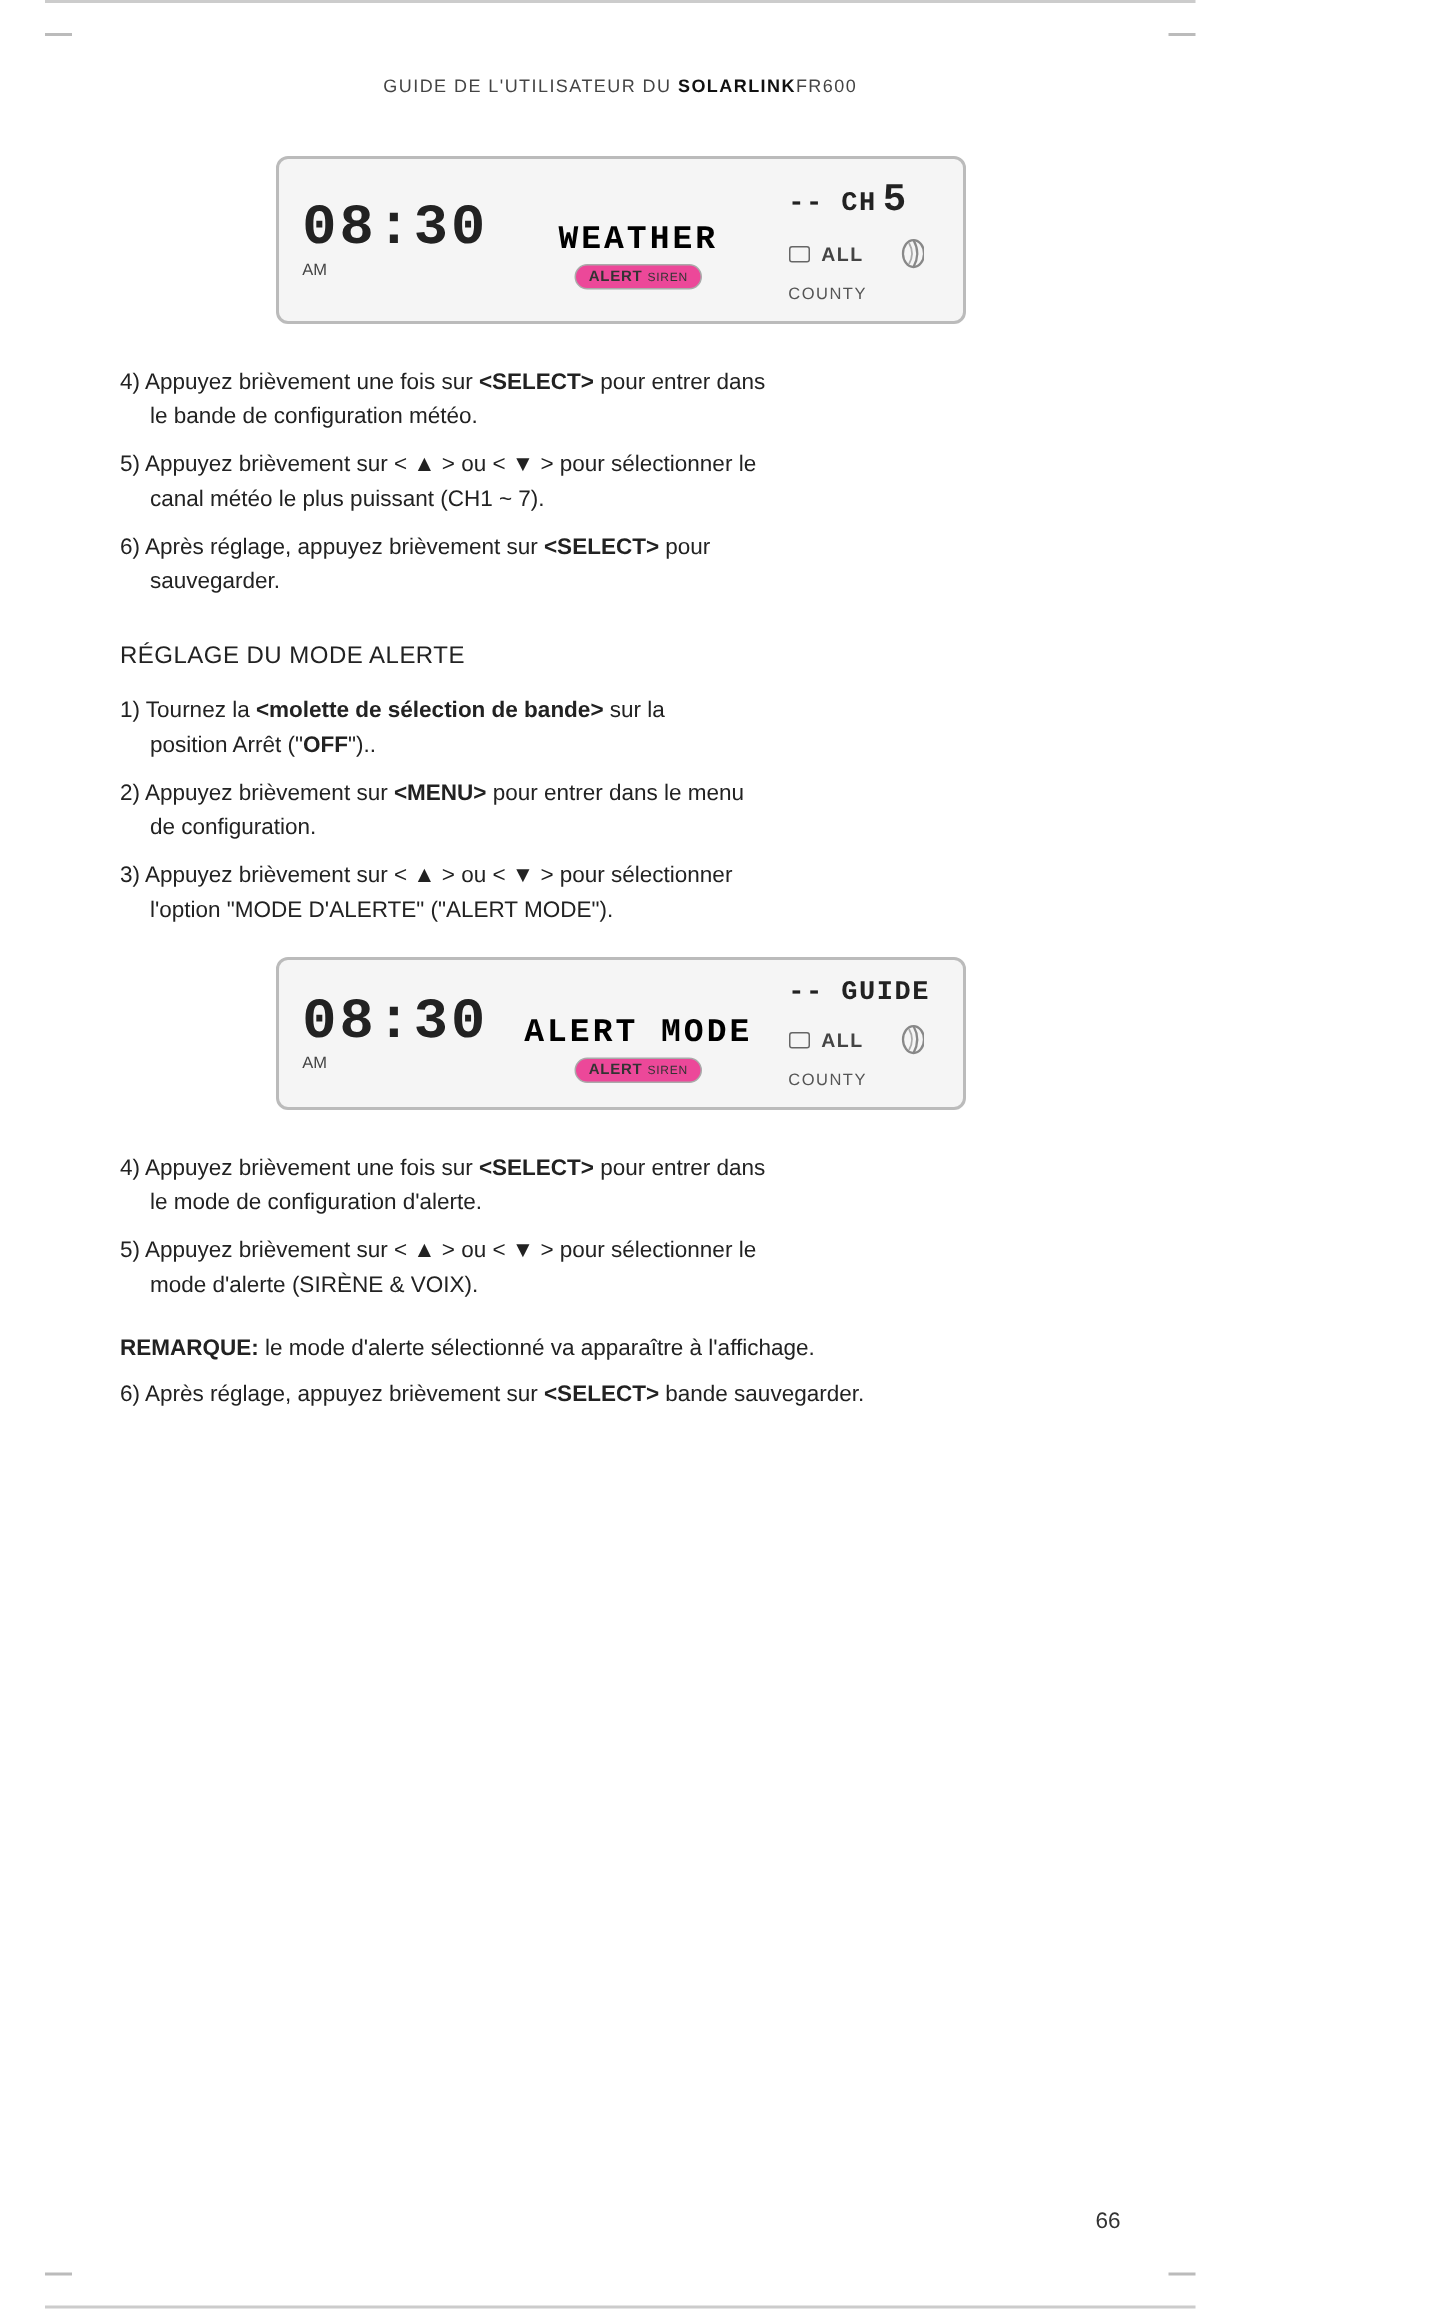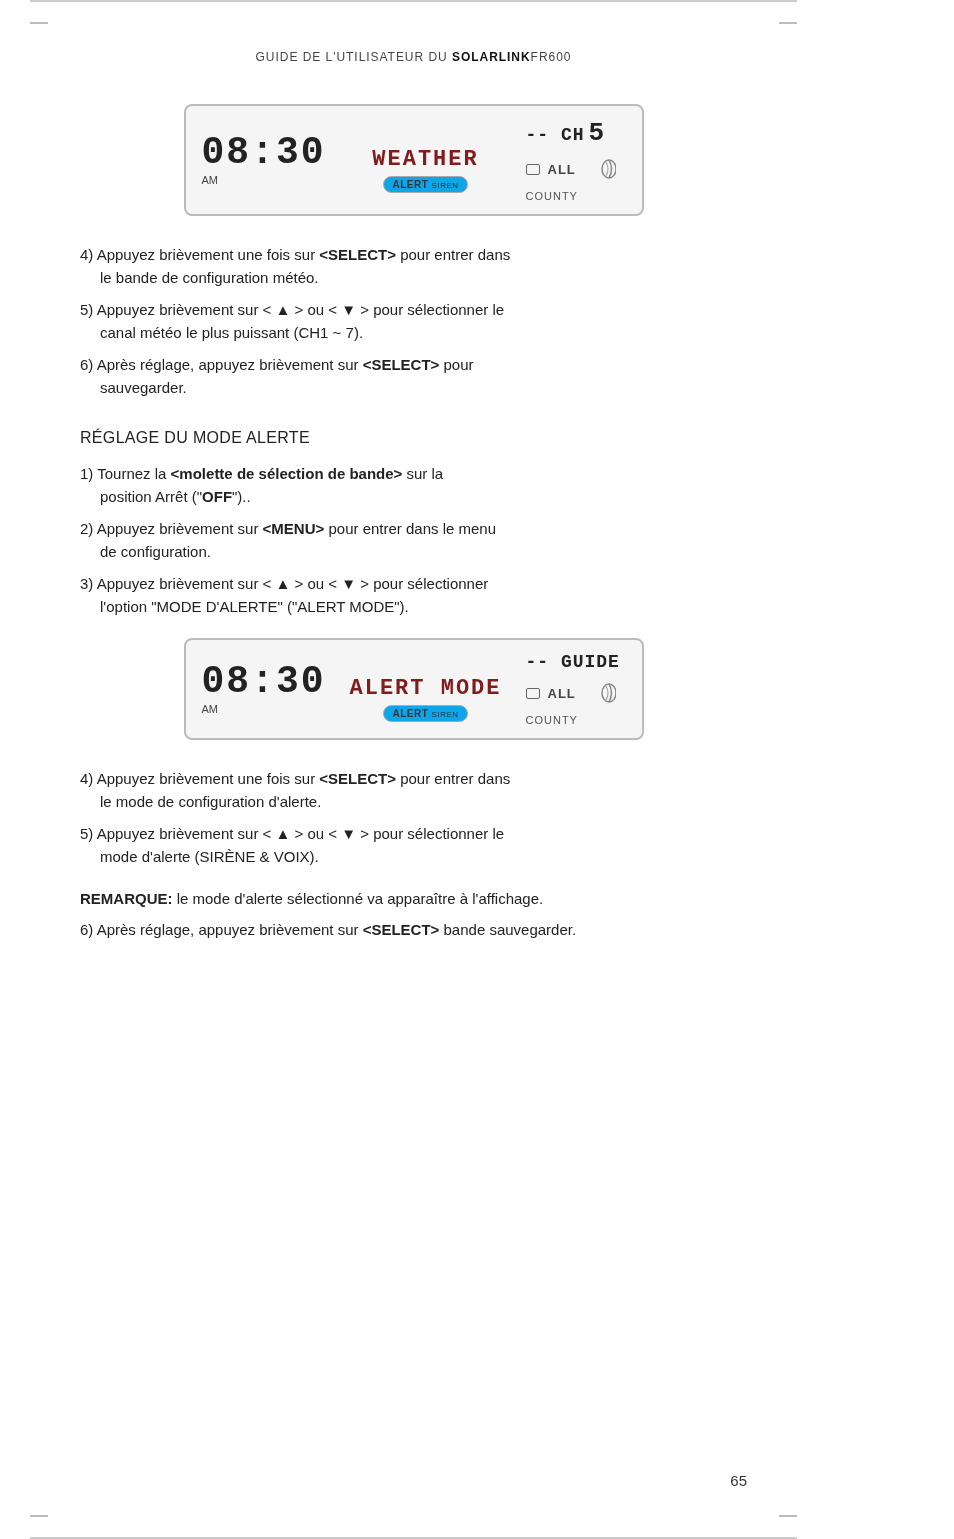--- a/index.html
+++ b/index.html
@@ -76,26 +76,26 @@
       flex-direction: column;
       align-items: center;
       flex: 1;
     }
 
     .device-label-top {
       font-size: 22px;
       font-weight: 700;
       font-family: 'Courier New', monospace;
       letter-spacing: 2px;
-      color: #7f1d1d;
+      color: #000000;
       margin-top: 20px;
     }
 
     .alert-btn {
-      background: #0ea5e9;
+      background: #ec4899;
       border: 1px solid #aaa;
       border-radius: 10px;
       padding: 2px 8px;
       font-size: 10px;
       font-weight: 700;
       letter-spacing: 0.05em;
       color: #333;
       margin-top: 4px;
     }
 
@@ -382,14 +382,14 @@
     </li>
   </ul>
 
   <div class="remark-line">
     <strong class="note-bold">REMARQUE:</strong><span> le mode d'alerte sélectionné va apparaître à l'affichage.</span>
   </div>
   <div class="remark-line">
     <span>6) Après réglage, appuyez brièvement sur </span><strong class="bold-tag">&lt;SELECT&gt;</strong><span> bande sauvegarder.</span>
   </div>
 
-  <div class="page-number">65</div>
+  <div class="page-number">66</div>
 </div>
 
 </body></html>

